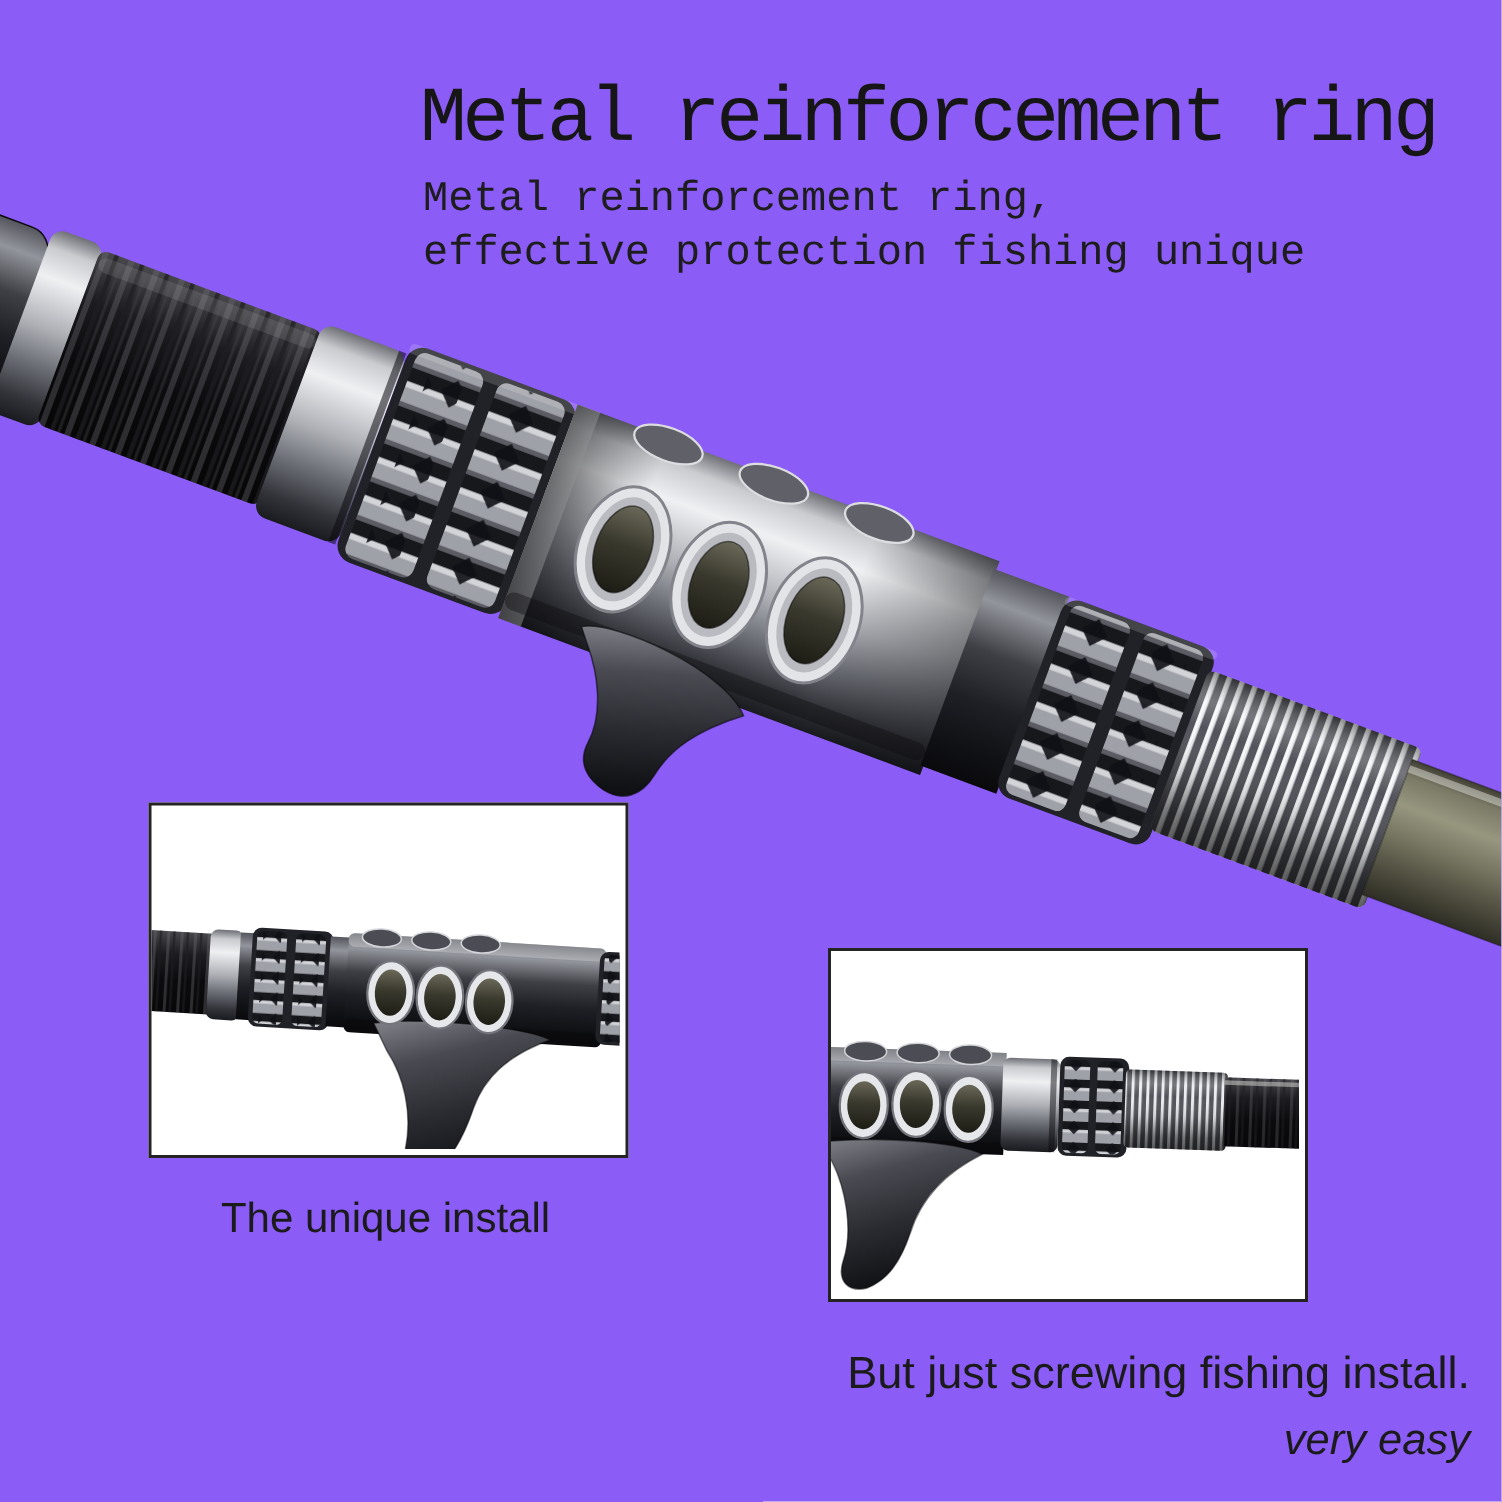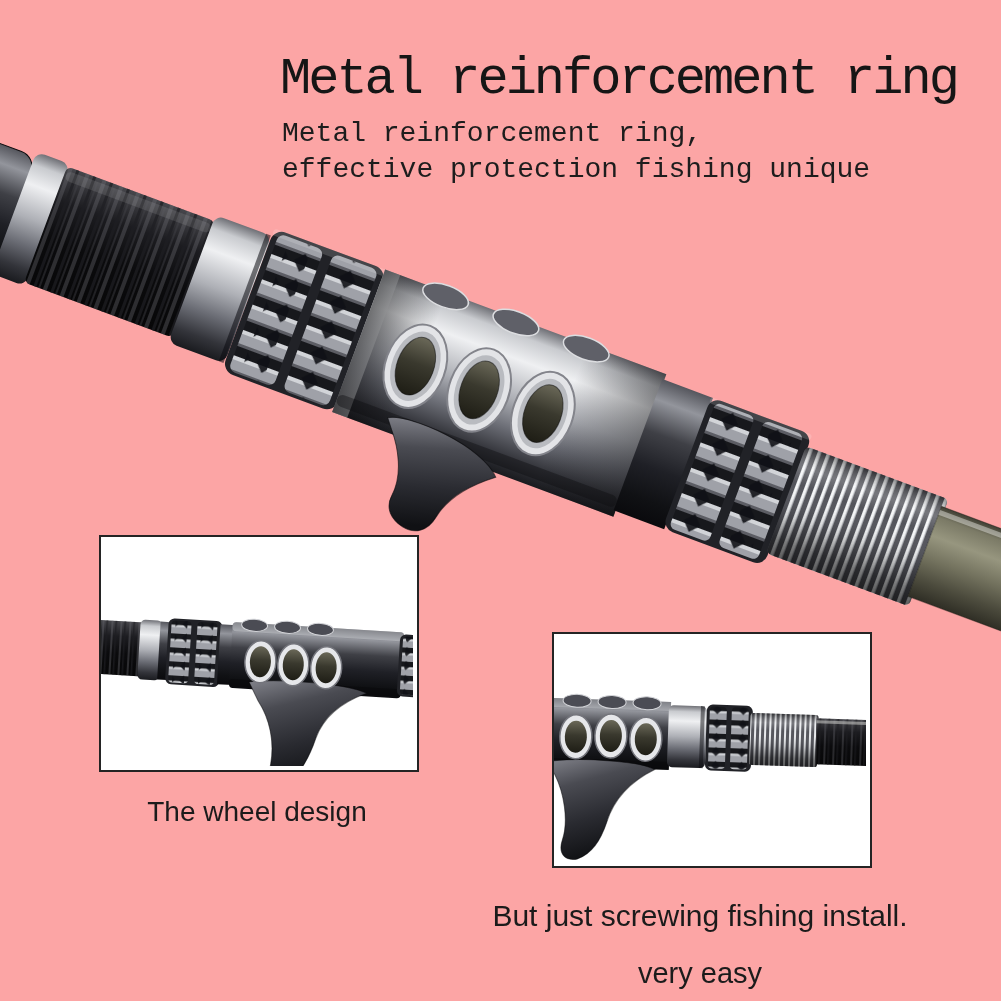--- a/index.html
+++ b/index.html
@@ -1,18 +1,18 @@
 <!DOCTYPE html>
 <html><head>
 <meta charset="utf-8">
 <style>
   html,body{margin:0;padding:0;background:#e8e8e8;}
   .page{
     position:relative;width:1001px;height:1001px;margin:0 auto;
-    background:#fca5a5;overflow:hidden;
+    background:#8b5cf6;overflow:hidden;
     font-family:"Liberation Sans",sans-serif;color:#1a1a1a;
   }
   .title{
     position:absolute;left:280px;top:50px;
     font-family:"Liberation Mono","DejaVu Sans Mono",monospace;
     font-size:52px;letter-spacing:-3px;font-weight:400;color:#161616;
     white-space:nowrap;
   }
   .subtitle{
     position:absolute;left:282px;top:116px;
@@ -24,23 +24,23 @@
   }
   .inset-left{left:99px;top:535px;width:316px;height:233px;}
   .inset-right{left:552px;top:632px;width:316px;height:232px;}
   .inset svg{display:block;}
   .caption-left{
     position:absolute;left:89px;top:796px;width:336px;z-index:3;
     text-align:center;font-size:28px;color:#1b1b1b;
   }
   .caption-bottom{
     position:absolute;left:420px;top:897px;width:560px;z-index:3;
-    text-align:center;font-size:30px;line-height:38px;color:#1b1b1b;
-  }
-  .caption-bottom .line2{font-size:29px;margin-top:19px;}
+    text-align:right;font-size:30px;line-height:38px;color:#1b1b1b;
+  }
+  .caption-bottom .line2{font-size:29px;margin-top:6px;font-style:italic;}
 </style>
 </head>
 <body>
 
 <div class="page">
 
   <div class="title">Metal reinforcement ring</div>
   <div class="subtitle">
     <div>Metal reinforcement ring,</div>
     <div>effective protection fishing unique</div>
@@ -264,21 +264,21 @@
         </g>
         <g>
           <rect x="298" y="-31" width="50" height="62" rx="6" fill="#212227"></rect>
           <rect x="301" y="-29" width="18" height="58" rx="4" fill="url(#tPs)"></rect>
           <rect x="325" y="-29" width="18" height="58" rx="4" fill="url(#tPs)"></rect>
           <rect x="304" y="-29" width="12" height="58" fill="url(#dPs)"></rect>
         </g>
       </g>
     </svg>
   </div>
-  <div class="caption-left">The wheel design</div>
+  <div class="caption-left">The unique install</div>
 
   <div class="inset inset-right">
     <svg width="312" height="228" viewBox="0 0 312 228">
       <g transform="translate(0,98) rotate(2)">
         <g>
           <rect x="-20" y="-34" width="136" height="68" fill="url(#dmV)"></rect>
           <rect x="-20" y="-34" width="136" height="9" fill="#e6e7eb" opacity="0.3"></rect>
           <ellipse cx="22" cy="-32" rx="14" ry="6.5" fill="#4b4c54" stroke="#d4d5d9"></ellipse>
           <ellipse cx="57" cy="-32" rx="14" ry="6.5" fill="#4b4c54" stroke="#d4d5d9"></ellipse>
           <ellipse cx="92" cy="-32" rx="14" ry="6.5" fill="#4b4c54" stroke="#d4d5d9"></ellipse>

